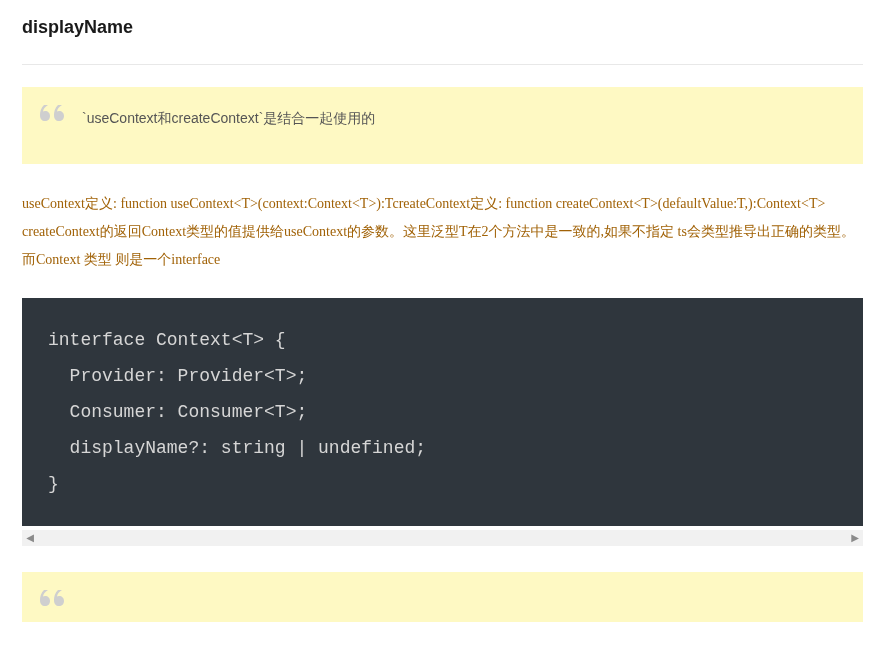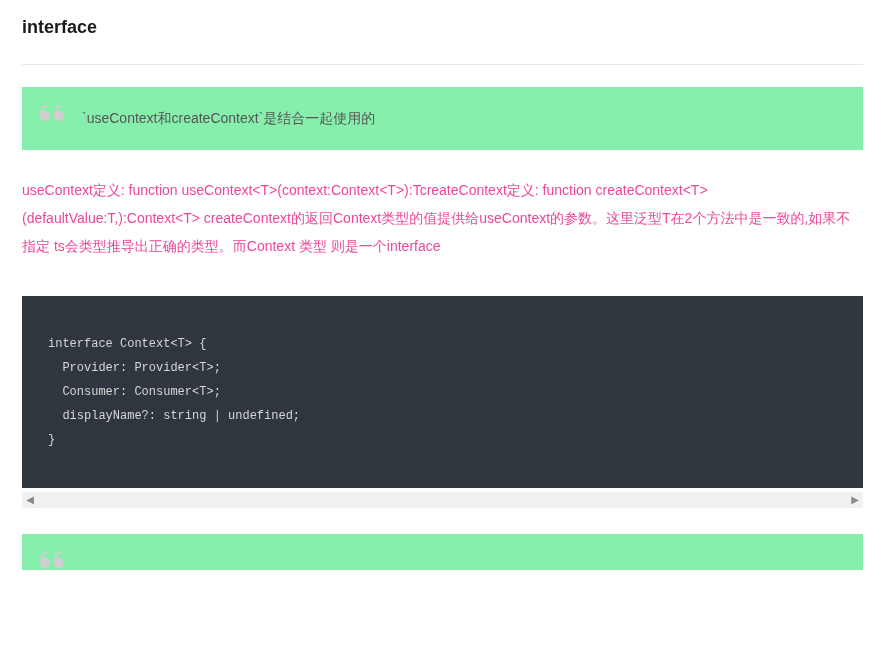--- a/index.html
+++ b/index.html
@@ -22,50 +22,50 @@
       color: #1a1a1a;
       margin-bottom: 10px;
       padding-bottom: 10px;
     }
     .divider {
       border: none;
       border-top: 1px solid #e8e8e8;
       margin-bottom: 22px;
     }
     .quote-block {
-      background: #86efac;
-      padding: 18px 22px 18px 60px;
+      background: #fef9c3;
+      padding: 18px 22px 32px 60px;
       position: relative;
       color: #555;
       line-height: 1.9;
       margin-bottom: 26px;
     }
     .quote-block .quote-icon {
       position: absolute;
       left: 16px;
       top: 10px;
       color: #cfcfcf;
     }
     .quote-block .quote-icon svg {
       width: 32px;
       height: 32px;
       fill: #cfcfcf;
     }
     .body-paragraph {
-      color: #ec4899;
+      color: #a16207;
       line-height: 2.0;
-      margin-bottom: 36px;
-      font-family: Liberation Sans, sans-serif;
+      margin-bottom: 24px;
+      font-family: Liberation Serif, serif;
     }
     .code-block {
       background: #2f363d;
       color: #d6d6d6;
-      padding: 36px 26px;
+      padding: 24px 26px;
       font-family: "Consolas", "Courier New", monospace;
-      font-size: 12px;
+      font-size: 18px;
       line-height: 2.0;
       white-space: pre;
       overflow-x: auto;
       margin-bottom: 4px;
     }
     .scrollbar-track {
       height: 16px;
       background: #f1f1f1;
       position: relative;
       margin-bottom: 26px;
@@ -80,21 +80,21 @@
       justify-content: center;
       color: #8a8a8a;
       font-size: 10px;
     }
     .scrollbar-arrow.left { left: 0; }
     .scrollbar-arrow.right { right: 0; }
   </style>
 </head>
 <body>
 
-<h2 class="section-title">interface</h2>
+<h2 class="section-title">displayName</h2>
 <hr class="divider">
 
 <div class="quote-block">
   <span class="quote-icon">
     <svg viewBox="0 0 32 32">
         <path d="M6 8 C3 11 2 14 2 18 C2 22 4 24 7 24 C10 24 12 22 12 19 C12 16 10 14 7 14 C6 14 5.5 14.2 5 14.5 C5.3 12 7 10 10 8 L6 8 Z M20 8 C17 11 16 14 16 18 C16 22 18 24 21 24 C24 24 26 22 26 19 C26 16 24 14 21 14 C20 14 19.5 14.2 19 14.5 C19.3 12 21 10 24 8 L20 8 Z"></path>
       </svg>
   </span>
   <span>`useContext和createContext`是结合一起使用的</span>
 </div>

